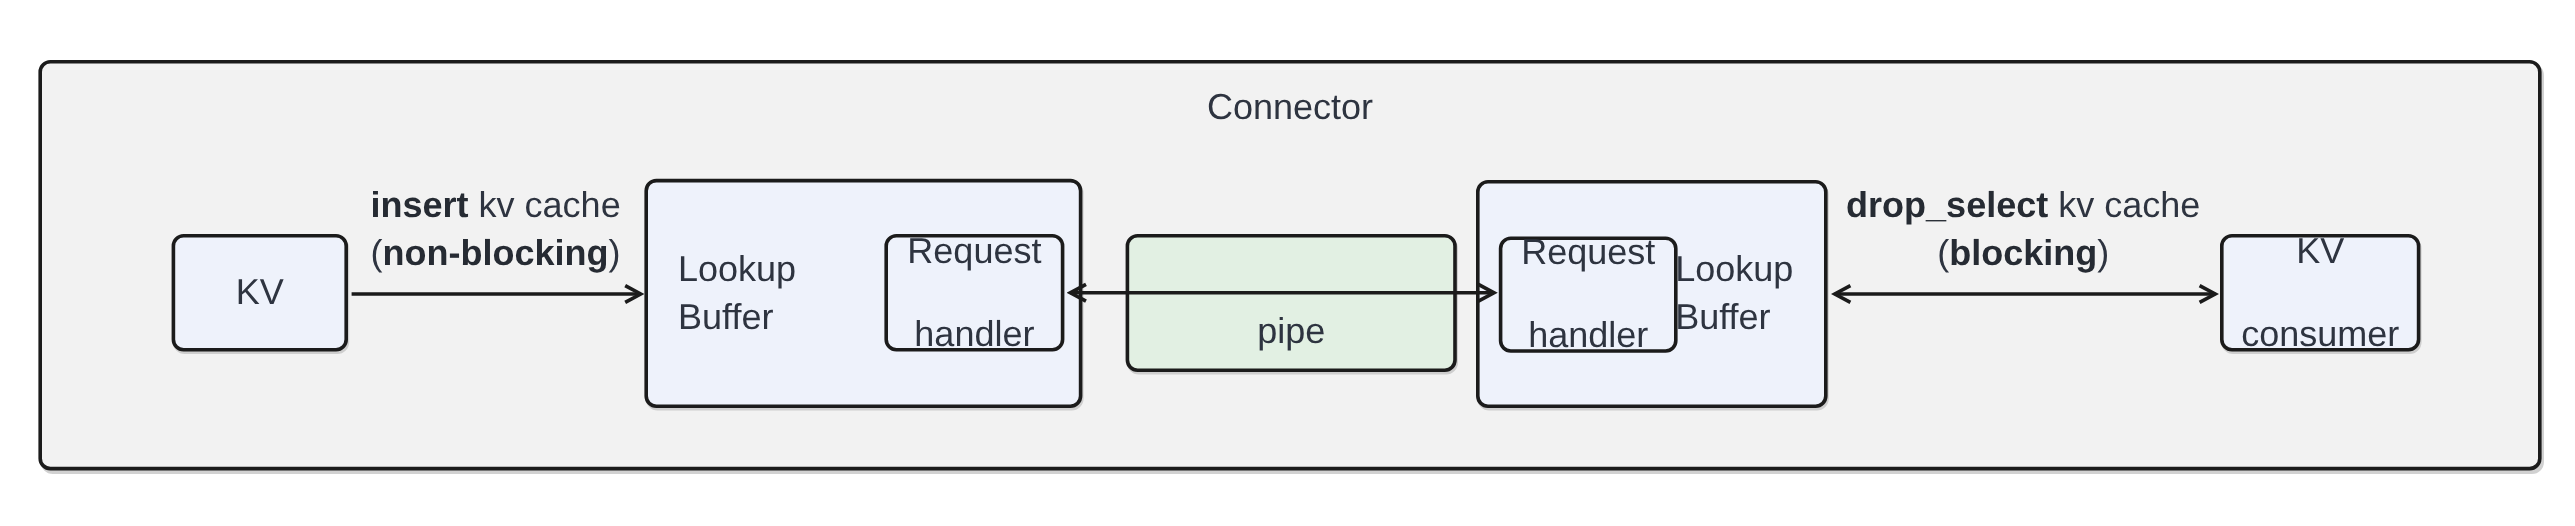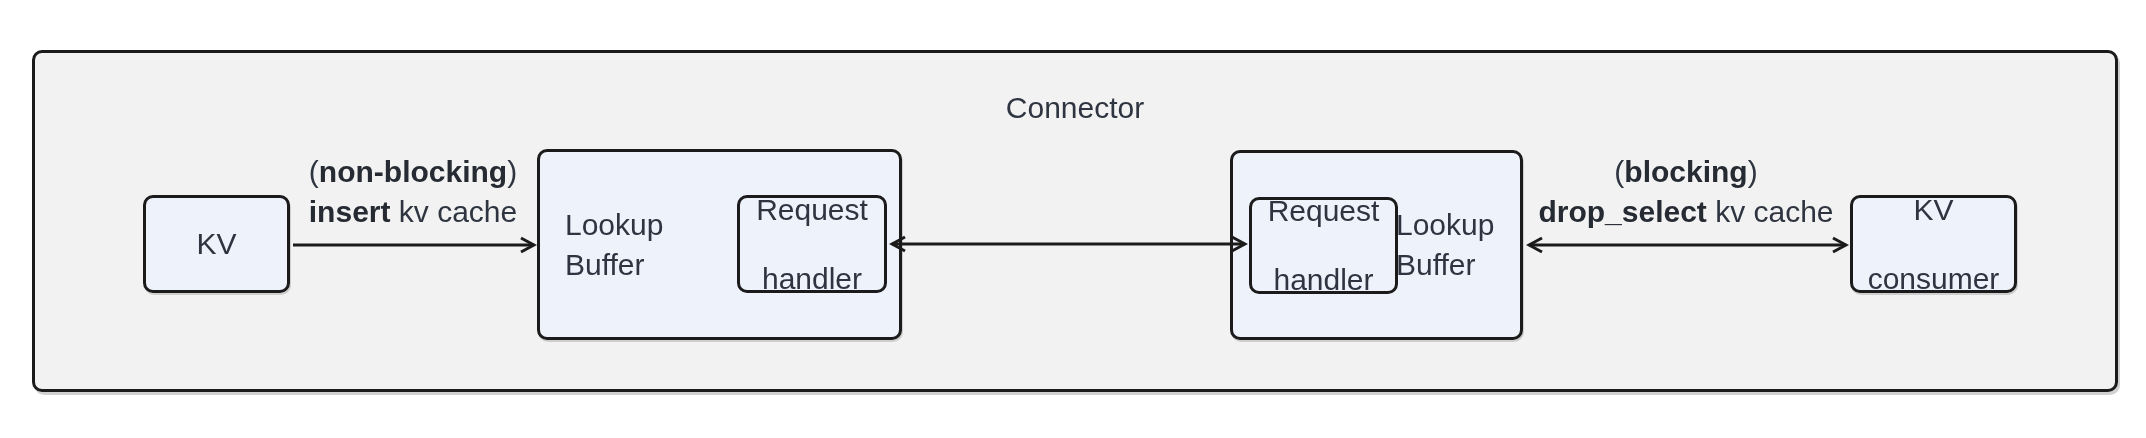--- a/index.html
+++ b/index.html
@@ -22,21 +22,21 @@
     left: 32px; top: 50px;
     width: 2086px; height: 342px;
     background: #f2f2f2;
     border: 3px solid #1b1b1b;
     border-radius: 10px;
     box-sizing: border-box;
     box-shadow: 2px 3px 0 rgba(0,0,0,0.18);
   }
   .title {
     position: absolute;
-    left: 32px; top: 88px;
+    left: 32px; top: 70px;
     width: 2086px;
     text-align: center;
     font-size: 30px;
     line-height: 40px;
   }
   .node {
     position: absolute;
     box-sizing: border-box;
     border: 3px solid #1b1b1b;
     border-radius: 10px;
@@ -92,48 +92,51 @@
 
   <div class="connector-box"></div>
 
   <div class="title">Connector</div>
 
   <div class="node kv-producer">
     <div>KV</div>
   </div>
 
   <div class="edge-label insert-label">
+    <div><b>insert</b><span> kv cache</span></div>
     <div><span>(</span><b>non-blocking</b><span>)</span></div>
-    <div><b>insert</b><span> kv cache</span></div>
   </div>
 
   <div class="node lookup-left"></div>
   <div class="node-label-float lookup-left-label">
     <div>Lookup</div>
     <div>Buffer</div>
   </div>
   <div class="node req-left">
     <div>Request</div>
     <div>handler</div>
   </div>
 
+  <div class="node pipe">
+    <div>pipe</div>
+  </div>
 
   <div class="node lookup-right"></div>
   <div class="node req-right">
     <div>Request</div>
     <div>handler</div>
   </div>
   <div class="node-label-float lookup-right-label">
     <div>Lookup</div>
     <div>Buffer</div>
   </div>
 
   <div class="edge-label drop-label">
+    <div><b>drop_select</b><span> kv cache</span></div>
     <div><span>(</span><b>blocking</b><span>)</span></div>
-    <div><b>drop_select</b><span> kv cache</span></div>
   </div>
 
   <div class="node kv-consumer">
     <div>KV</div>
     <div>consumer</div>
   </div>
 
   <svg class="arrows" viewBox="0 0 2146 438" xmlns="http://www.w3.org/2000/svg">
     <defs>
       <marker id="arrow-end" viewBox="0 0 18 18" refX="15" refY="9" markerWidth="18" markerHeight="18" markerUnits="userSpaceOnUse" orient="auto-start-reverse">

